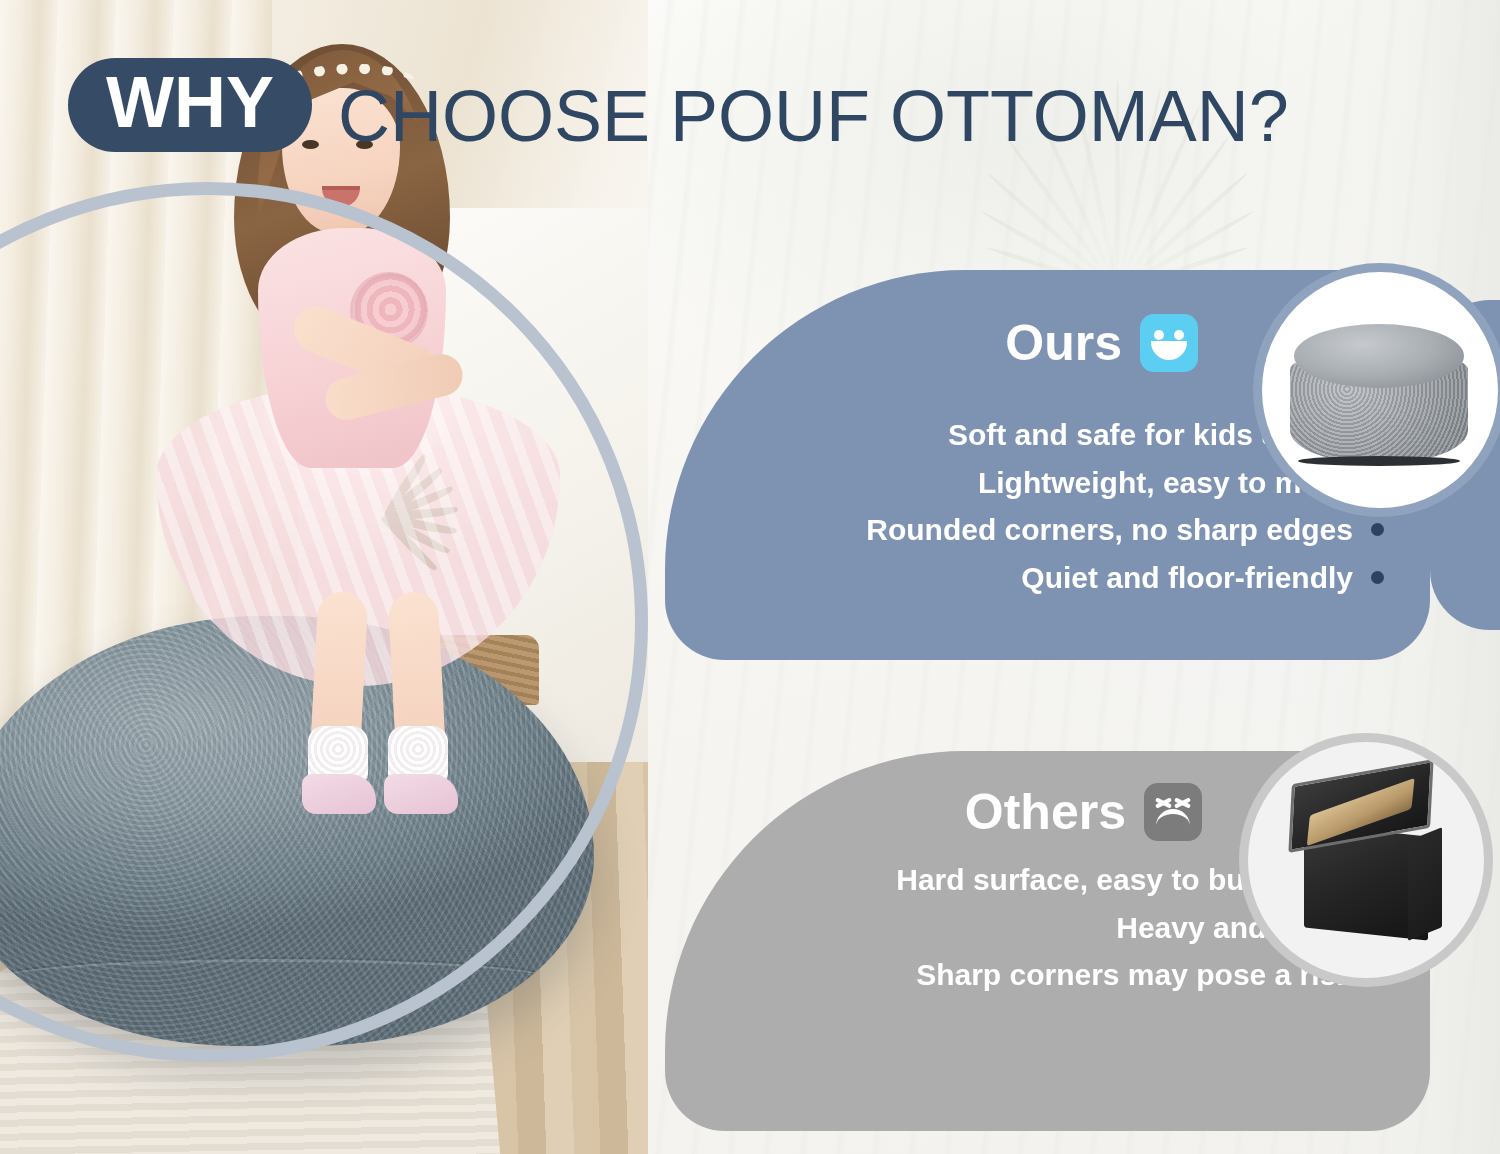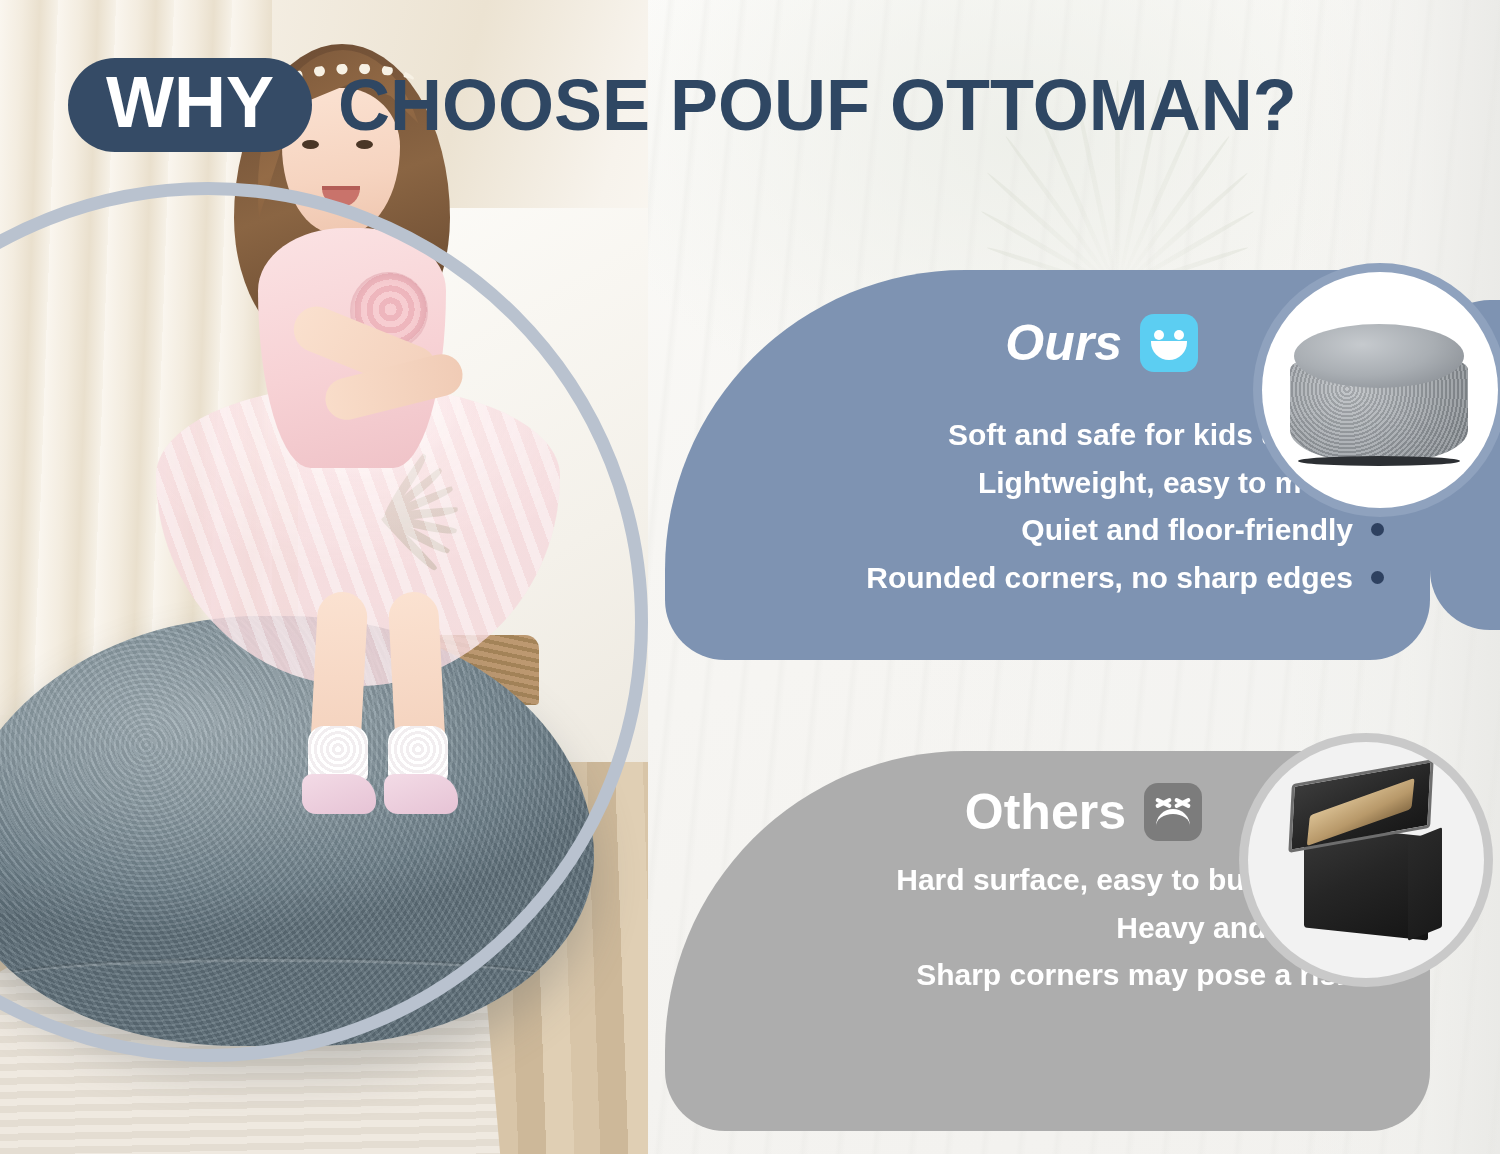--- a/index.html
+++ b/index.html
@@ -50,37 +50,37 @@
     left: 640px; top: 0; width: 860px; height: 1154px;
     background:
       repeating-linear-gradient(96deg, rgba(255,255,255,0) 0px, rgba(255,255,255,0) 26px, rgba(228,228,224,0.45) 30px, rgba(255,255,255,0) 36px);
     opacity: .55;
   }
 
   
   .header {
     position: absolute;
     left: 68px; top: 58px;
-    display: flex; align-items: center; gap: 26px;
+    display: flex; align-items: flex-end; gap: 26px;
     z-index: 20;
   }
   .why-pill {
     background: #354B66;
     color: #ffffff;
     font-size: 72px;
     font-weight: bold;
     letter-spacing: 0px;
     padding: 8px 38px 14px 38px;
     border-radius: 62px;
     line-height: 1;
   }
   .title-rest {
     color: #2F4763;
     font-size: 72px;
-    font-weight: bold;
+    font-weight: normal;
     line-height: 1;
     white-space: nowrap;
   }
 
   
   .hero-wrap {
     position: absolute;
     left: -232px; top: 182px;
     width: 880px; height: 880px;
     z-index: 8;
@@ -276,21 +276,21 @@
     background: #adadad;
     border-radius: 300px 60px 60px 60px;
   }
   .panel-head {
     position: absolute;
     display: flex; align-items: center; gap: 18px;
     color: #ffffff;
     font-size: 50px; font-weight: bold;
     line-height: 1;
   }
-  .panel-ours .panel-head { right: 232px; top: 44px; font-style: italic; }
+  .panel-ours .panel-head { right: 232px; top: 44px; }
   .panel-others .panel-head { right: 228px; top: 32px; }
 
   .face-icon {
     width: 58px; height: 58px;
     border-radius: 14px;
     position: relative;
     flex: 0 0 auto;
   }
   .face-happy { background: #5ccef2; }
   .face-sad { background: #7c7c7c; }
@@ -518,25 +518,25 @@
     <div class="bullets">
       <div class="bullet-row">
         <span>Soft and safe for kids &amp; pets</span>
         <span class="bullet-dot"></span>
       </div>
       <div class="bullet-row">
         <span>Lightweight, easy to move</span>
         <span class="bullet-dot"></span>
       </div>
       <div class="bullet-row">
+        <span>Rounded corners, no sharp edges</span>
+        <span class="bullet-dot"></span>
+      </div>
+      <div class="bullet-row">
         <span>Quiet and floor-friendly</span>
-        <span class="bullet-dot"></span>
-      </div>
-      <div class="bullet-row">
-        <span>Rounded corners, no sharp edges</span>
         <span class="bullet-dot"></span>
       </div>
     </div>
   </div>
 
   <div class="thumb thumb-ours">
     <div class="pouf-sm">
       <div class="body">
           <div class="tex"></div>
         </div>

